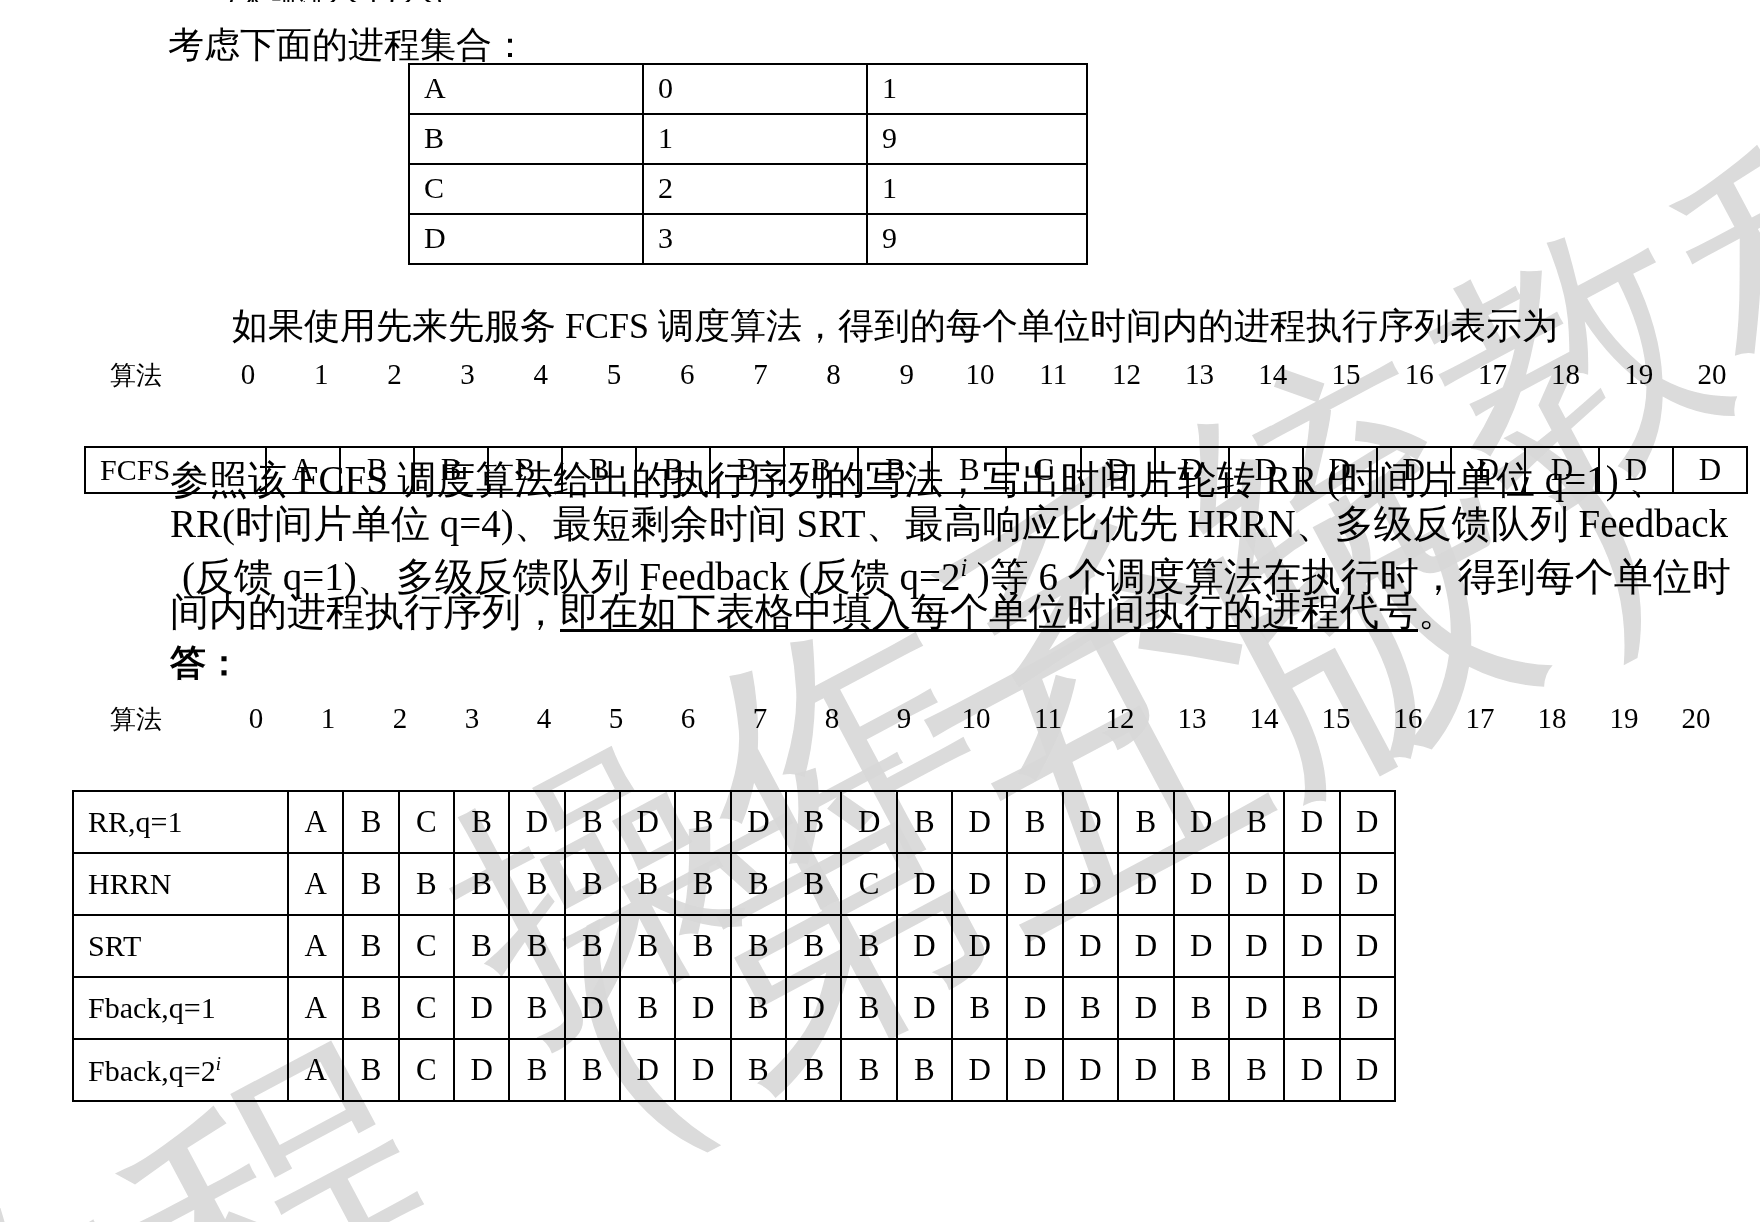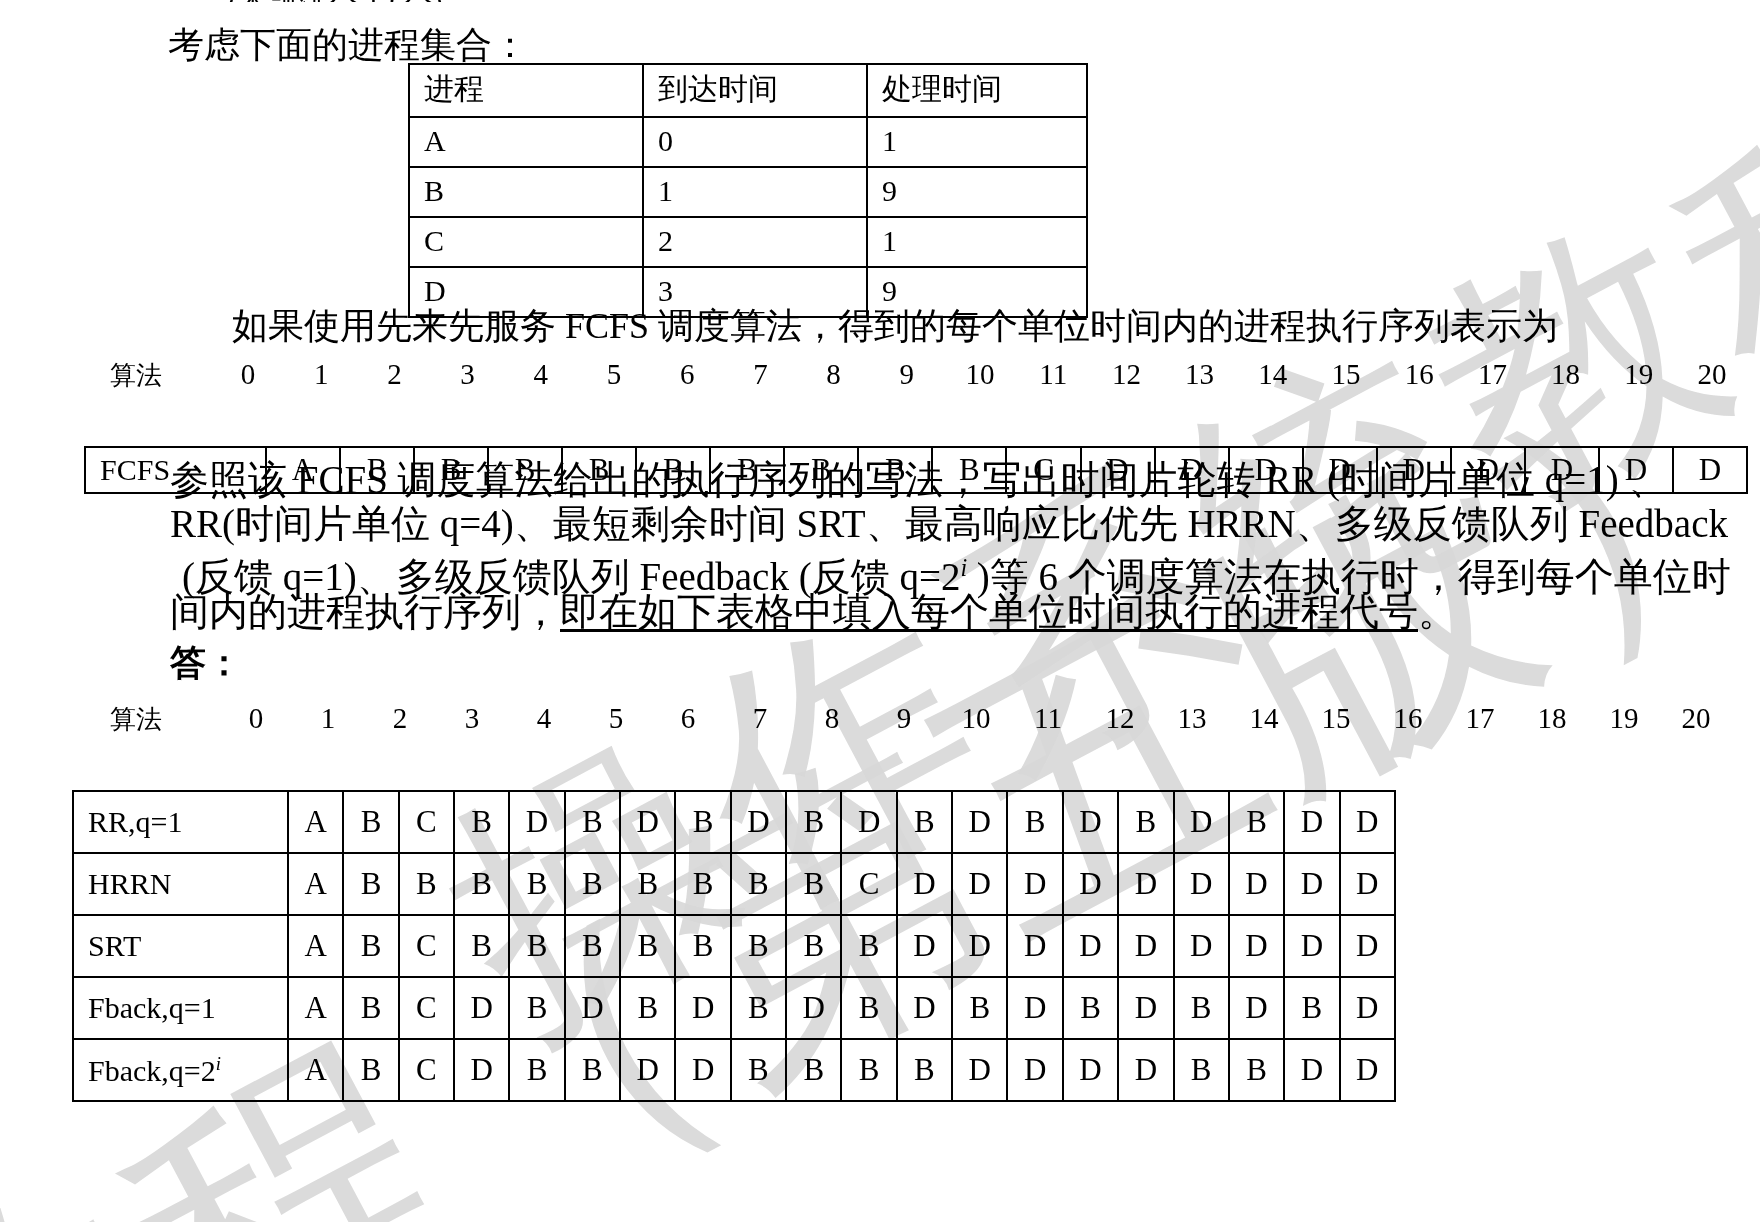--- a/index.html
+++ b/index.html
@@ -153,25 +153,20 @@
 
   <div class="txt" style="left:168px; top:22px;">考虑下面的进程集合：</div>
 
   <table class="proc-table">
     <colgroup>
         <col class="c0">
         <col class="c1">
         <col class="c2">
       </colgroup>
     <tbody id="proc-body">
-        <tr>
-          <td class="c0">进程</td>
-          <td class="c1">到达时间</td>
-          <td class="c2">处理时间</td>
-        </tr>
         <tr>
           <td class="c0">A</td>
           <td class="c1">0</td>
           <td class="c2">1</td>
         </tr>
         <tr>
           <td class="c0">B</td>
           <td class="c1">1</td>
           <td class="c2">9</td>
         </tr>

